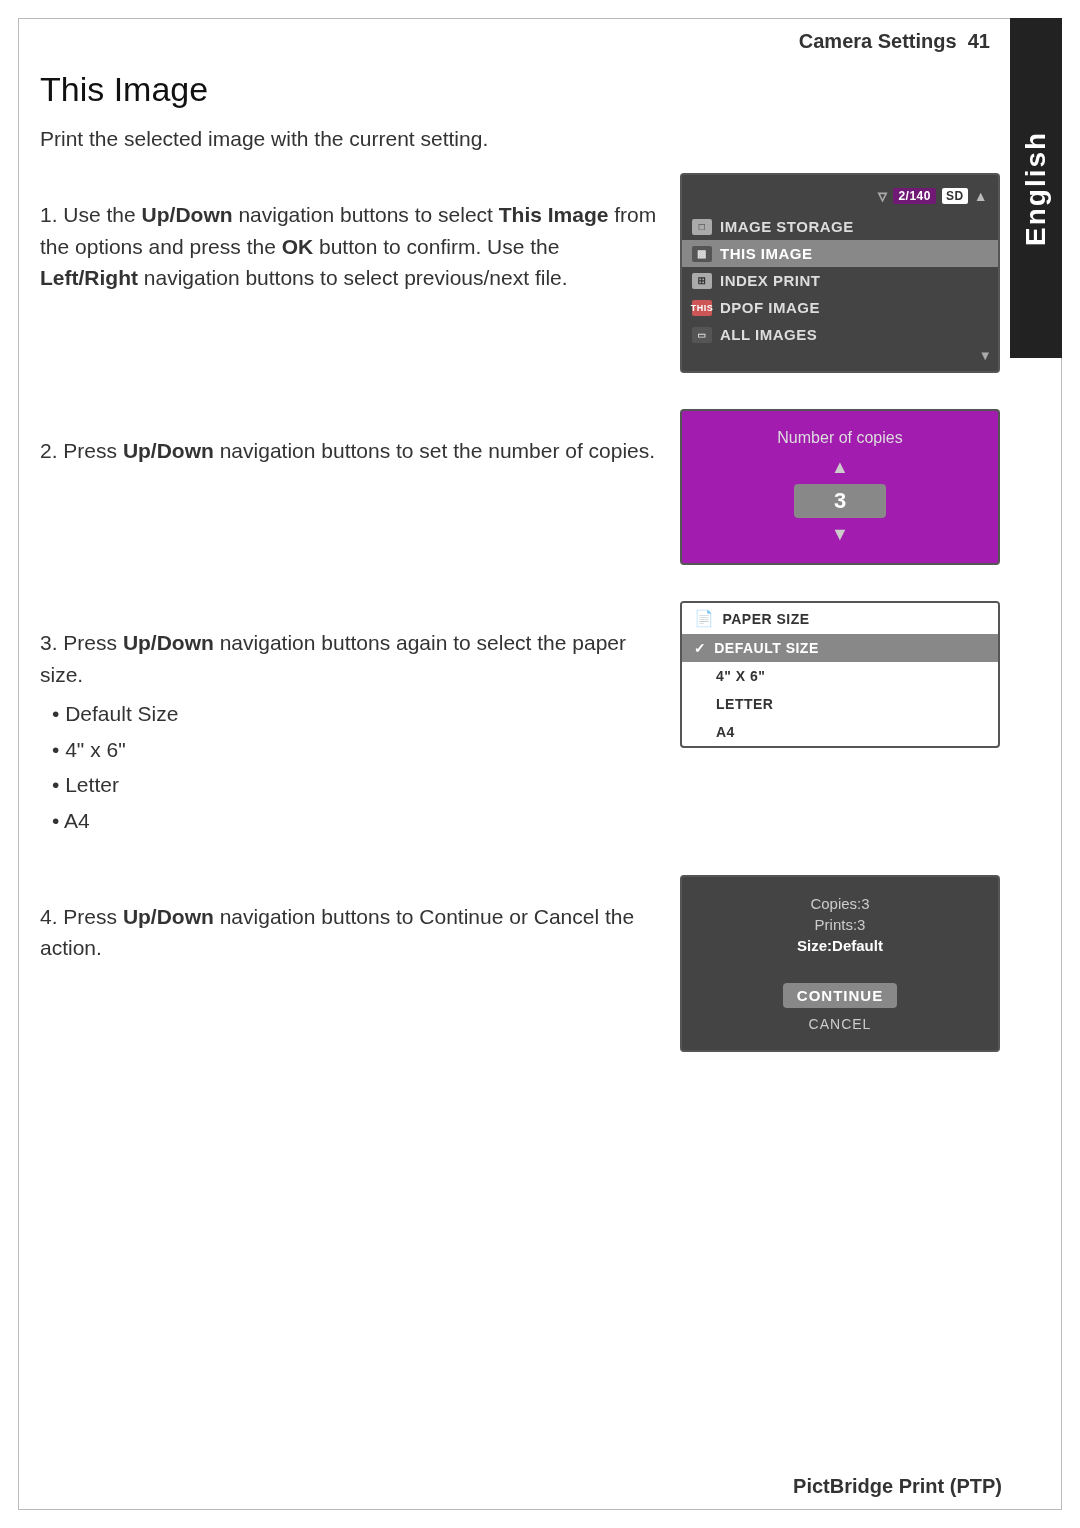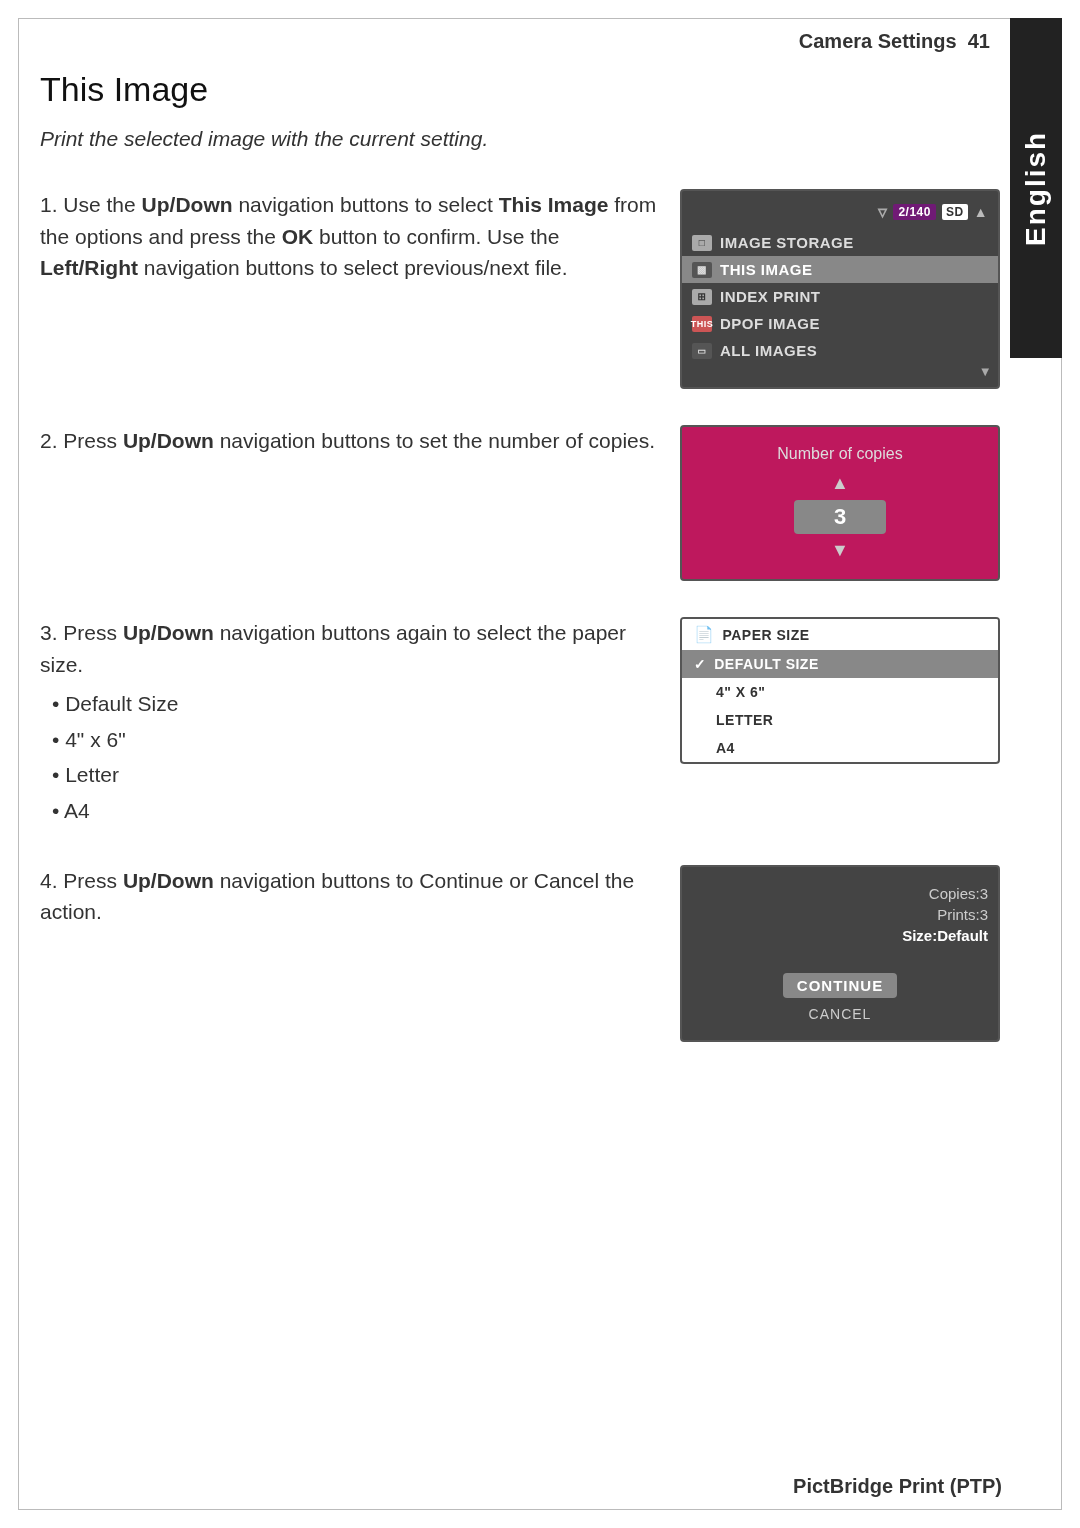--- a/index.html
+++ b/index.html
@@ -65,38 +65,38 @@
     .page-title {
       font-size: 34px;
       font-weight: normal;
       margin-bottom: 18px;
       color: #111;
     }
 
     
     .intro-text {
       font-size: 21px;
-      margin-bottom: 38px;
-      color: #333;
-      font-style: italic;
+      margin-bottom: 22px;
+      color: #333;
     }
 
     
     .section-row {
       display: flex;
       align-items: flex-start;
       margin-bottom: 36px;
     }
 
     .section-text {
       flex: 1;
       font-size: 21px;
       line-height: 1.5;
       color: #333;
       padding-right: 20px;
+      margin-top: 26px;
     }
 
     .section-text b {
       font-weight: bold;
     }
 
     .section-image {
       width: 320px;
       flex-shrink: 0;
     }
@@ -173,21 +173,21 @@
 
     .cam-screen .scroll-indicator {
       text-align: right;
       padding-right: 6px;
       color: #aaa;
       font-size: 13px;
     }
 
     
     .copies-screen {
-      background: #be185d;
+      background: #a21caf;
       border: 2px solid #555;
       border-radius: 4px;
       color: #eee;
       font-size: 15px;
       font-family: Arial, sans-serif;
       text-align: center;
       padding: 18px 10px;
     }
 
     .copies-screen .label {
@@ -262,21 +262,20 @@
       font-size: 15px;
       font-family: Arial, sans-serif;
       text-align: center;
       padding: 18px 10px;
     }
 
     .confirm-screen .info-line {
       font-size: 15px;
       color: #ccc;
       margin-bottom: 4px;
-      text-align: right;
     }
 
     .confirm-screen .btn-continue {
       background: #888;
       color: #fff;
       font-size: 15px;
       font-weight: bold;
       border-radius: 4px;
       padding: 4px 14px;
       display: inline-block;

